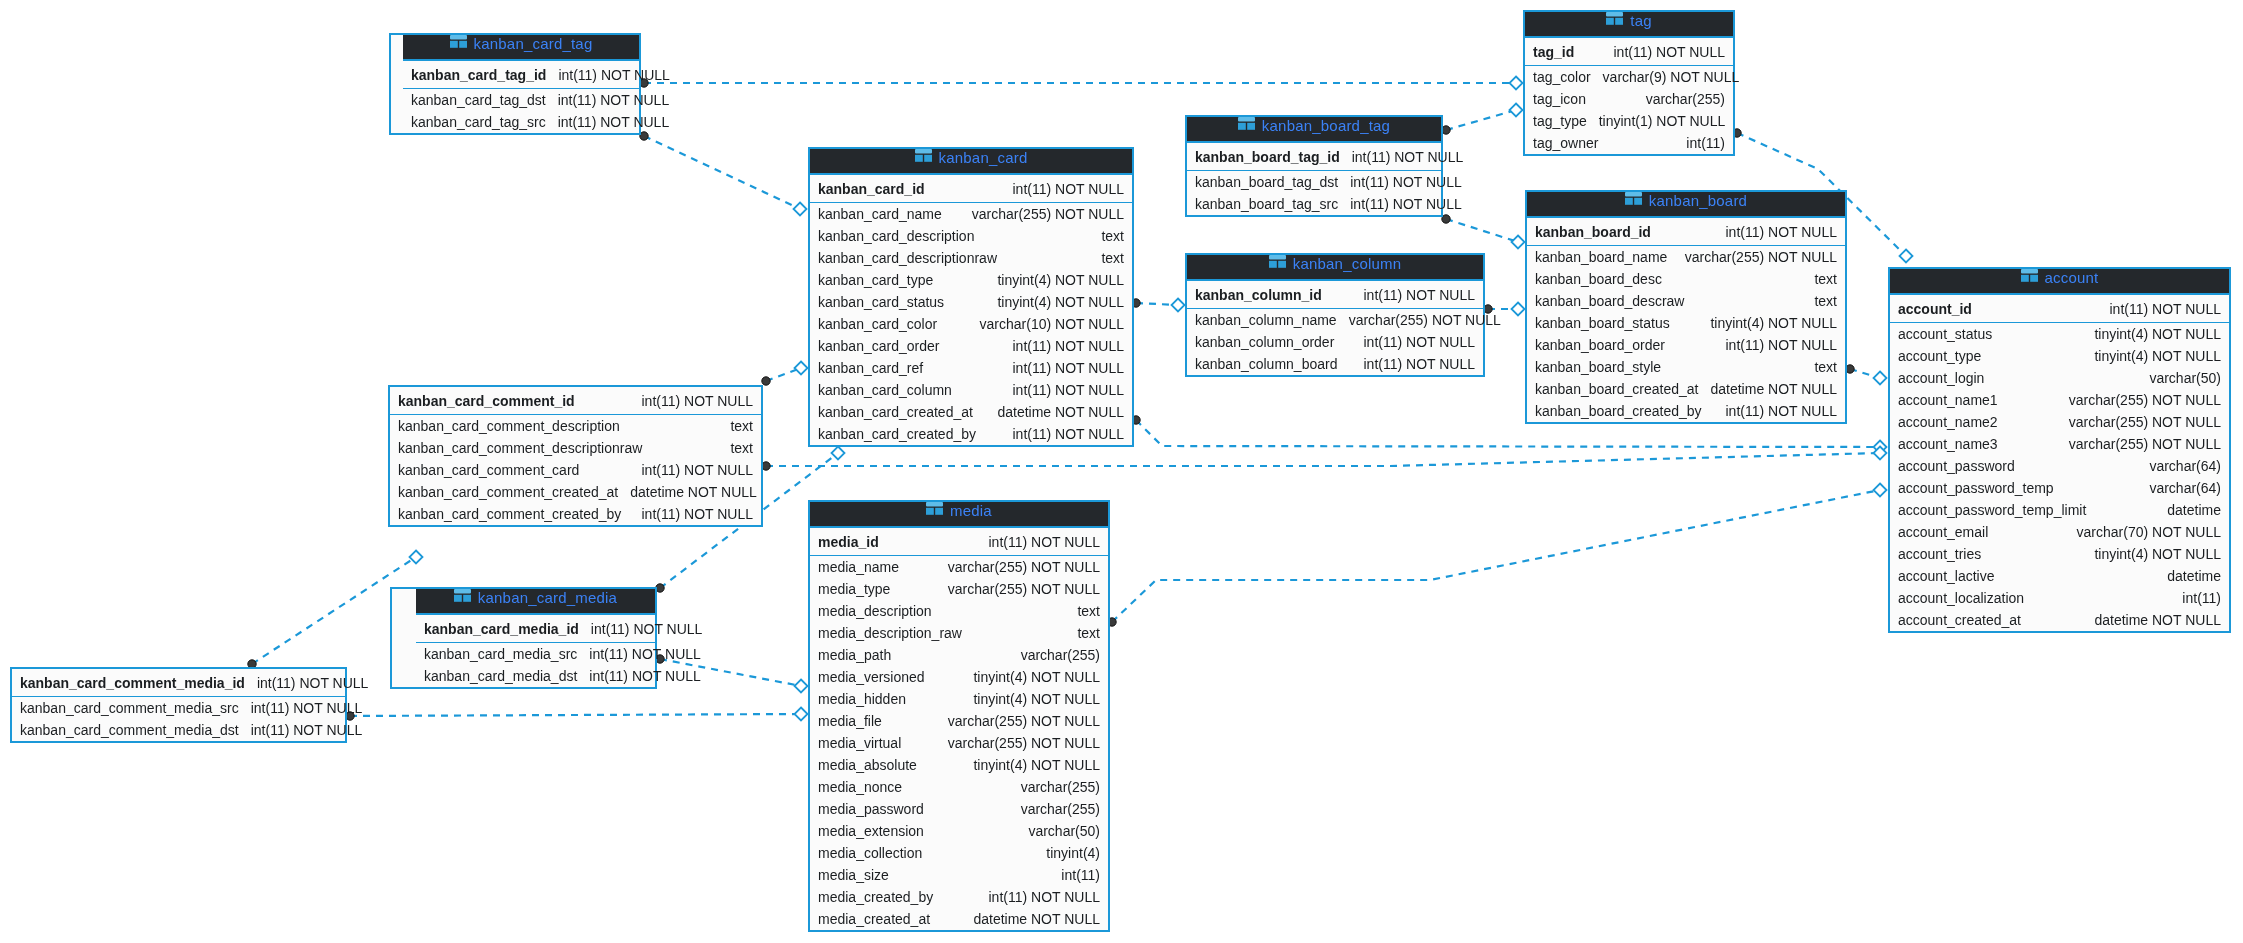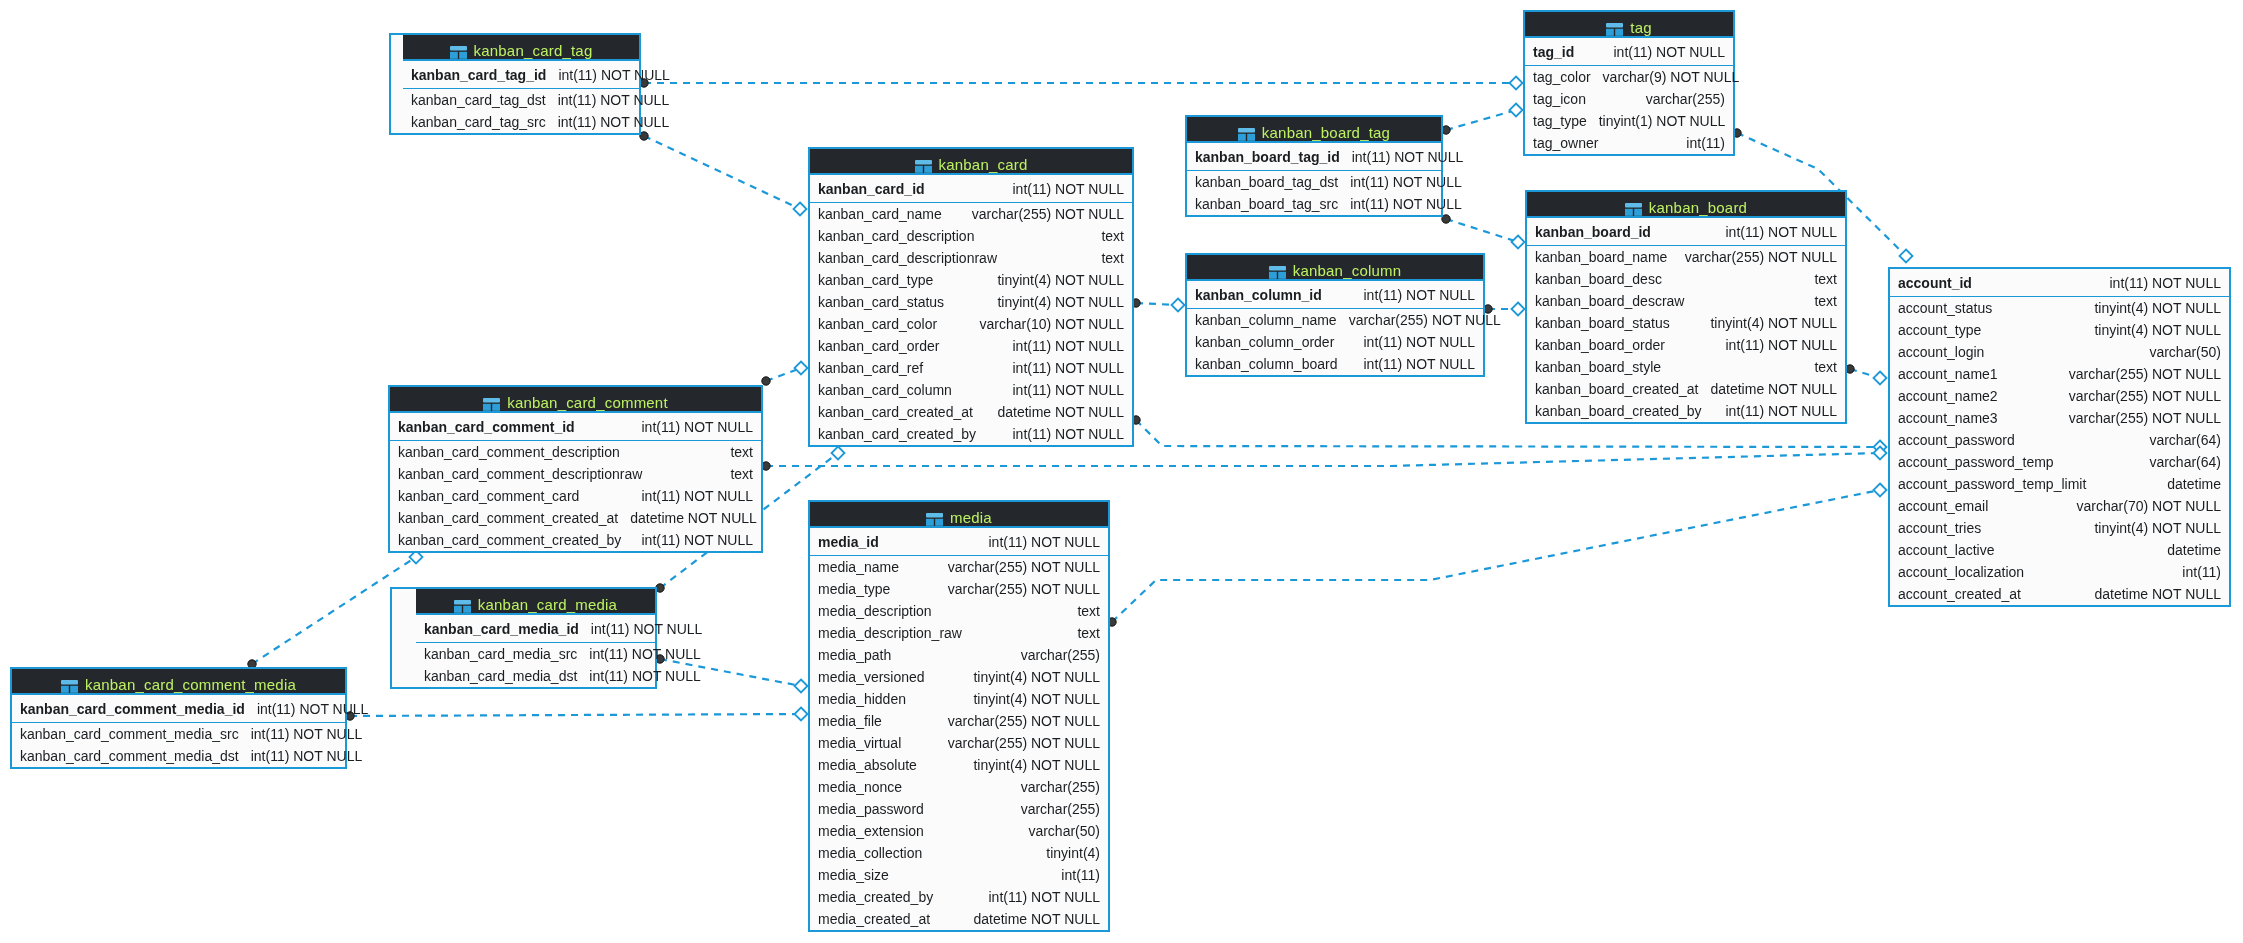--- a/index.html
+++ b/index.html
@@ -9,22 +9,22 @@
   }
   svg.rel-layer{position:absolute;left:0;top:0;width:2243px;height:943px;}
   .db-table{
     position:absolute;
     border:2px solid #1b98d8;
     background:#fbfbfb;
     box-sizing:border-box;
     font-size:14px;color:#1b1e21;
   }
   .db-table .thead{
-    background:#24282c;color:#bef264;
-    height:26px;display:flex;align-items:flex-end;justify-content:center;
+    background:#24282c;color:#3b82f6;
+    height:26px;display:flex;align-items:flex-start;justify-content:center;
     gap:7px;font-size:15px;letter-spacing:.2px;
     border-bottom:2px solid #1b98d8;box-sizing:border-box;
   }
   .db-table .row{
     display:flex;align-items:center;justify-content:space-between;
     height:22px;padding:0 8px;gap:12px;white-space:nowrap;box-sizing:border-box;
   }
   .db-table .pkrow{height:28px;border-bottom:1.5px solid #1b98d8;}
   .db-table .pkrow .fname{font-weight:bold;}
   .db-table .fname{text-align:left;}
@@ -315,20 +315,28 @@
         <div class="row">
           <span class="fname">kanban_board_created_at</span>
           <span class="ftype">datetime NOT NULL</span>
         </div>
         <div class="row">
           <span class="fname">kanban_board_created_by</span>
           <span class="ftype">int(11) NOT NULL</span>
         </div>
       </div>
       <div class="db-table" style="left: 1888px; top: 267px; width: 343px;">
+        <div class="thead">
+          <svg width="17" height="13" viewBox="0 0 17 13">
+     <rect x="0" y="0" width="17" height="4.5" rx="1" fill="#5fbce8"></rect>
+     <rect x="0" y="5.8" width="7.8" height="7" fill="#2d9fd8"></rect>
+     <rect x="9.2" y="5.8" width="7.8" height="7" fill="#2d9fd8"></rect>
+   </svg>
+          <span>account</span>
+        </div>
         <div class="row pkrow">
           <span class="fname">account_id</span>
           <span class="ftype">int(11) NOT NULL</span>
         </div>
         <div class="row">
           <span class="fname">account_status</span>
           <span class="ftype">tinyint(4) NOT NULL</span>
         </div>
         <div class="row">
           <span class="fname">account_type</span>
@@ -377,28 +385,20 @@
         <div class="row">
           <span class="fname">account_localization</span>
           <span class="ftype">int(11)</span>
         </div>
         <div class="row">
           <span class="fname">account_created_at</span>
           <span class="ftype">datetime NOT NULL</span>
         </div>
       </div>
       <div class="db-table" style="left: 388px; top: 385px; width: 375px;">
-        <div class="thead">
-          <svg width="17" height="13" viewBox="0 0 17 13">
-     <rect x="0" y="0" width="17" height="4.5" rx="1" fill="#5fbce8"></rect>
-     <rect x="0" y="5.8" width="7.8" height="7" fill="#2d9fd8"></rect>
-     <rect x="9.2" y="5.8" width="7.8" height="7" fill="#2d9fd8"></rect>
-   </svg>
-          <span>kanban_card_comment</span>
-        </div>
         <div class="row pkrow">
           <span class="fname">kanban_card_comment_id</span>
           <span class="ftype">int(11) NOT NULL</span>
         </div>
         <div class="row">
           <span class="fname">kanban_card_comment_description</span>
           <span class="ftype">text</span>
         </div>
         <div class="row">
           <span class="fname">kanban_card_comment_descriptionraw</span>
@@ -433,28 +433,20 @@
         <div class="row">
           <span class="fname">kanban_card_media_src</span>
           <span class="ftype">int(11) NOT NULL</span>
         </div>
         <div class="row">
           <span class="fname">kanban_card_media_dst</span>
           <span class="ftype">int(11) NOT NULL</span>
         </div>
       </div>
       <div class="db-table" style="left: 10px; top: 667px; width: 337px;">
-        <div class="thead">
-          <svg width="17" height="13" viewBox="0 0 17 13">
-     <rect x="0" y="0" width="17" height="4.5" rx="1" fill="#5fbce8"></rect>
-     <rect x="0" y="5.8" width="7.8" height="7" fill="#2d9fd8"></rect>
-     <rect x="9.2" y="5.8" width="7.8" height="7" fill="#2d9fd8"></rect>
-   </svg>
-          <span>kanban_card_comment_media</span>
-        </div>
         <div class="row pkrow">
           <span class="fname">kanban_card_comment_media_id</span>
           <span class="ftype">int(11) NOT NULL</span>
         </div>
         <div class="row">
           <span class="fname">kanban_card_comment_media_src</span>
           <span class="ftype">int(11) NOT NULL</span>
         </div>
         <div class="row">
           <span class="fname">kanban_card_comment_media_dst</span>

